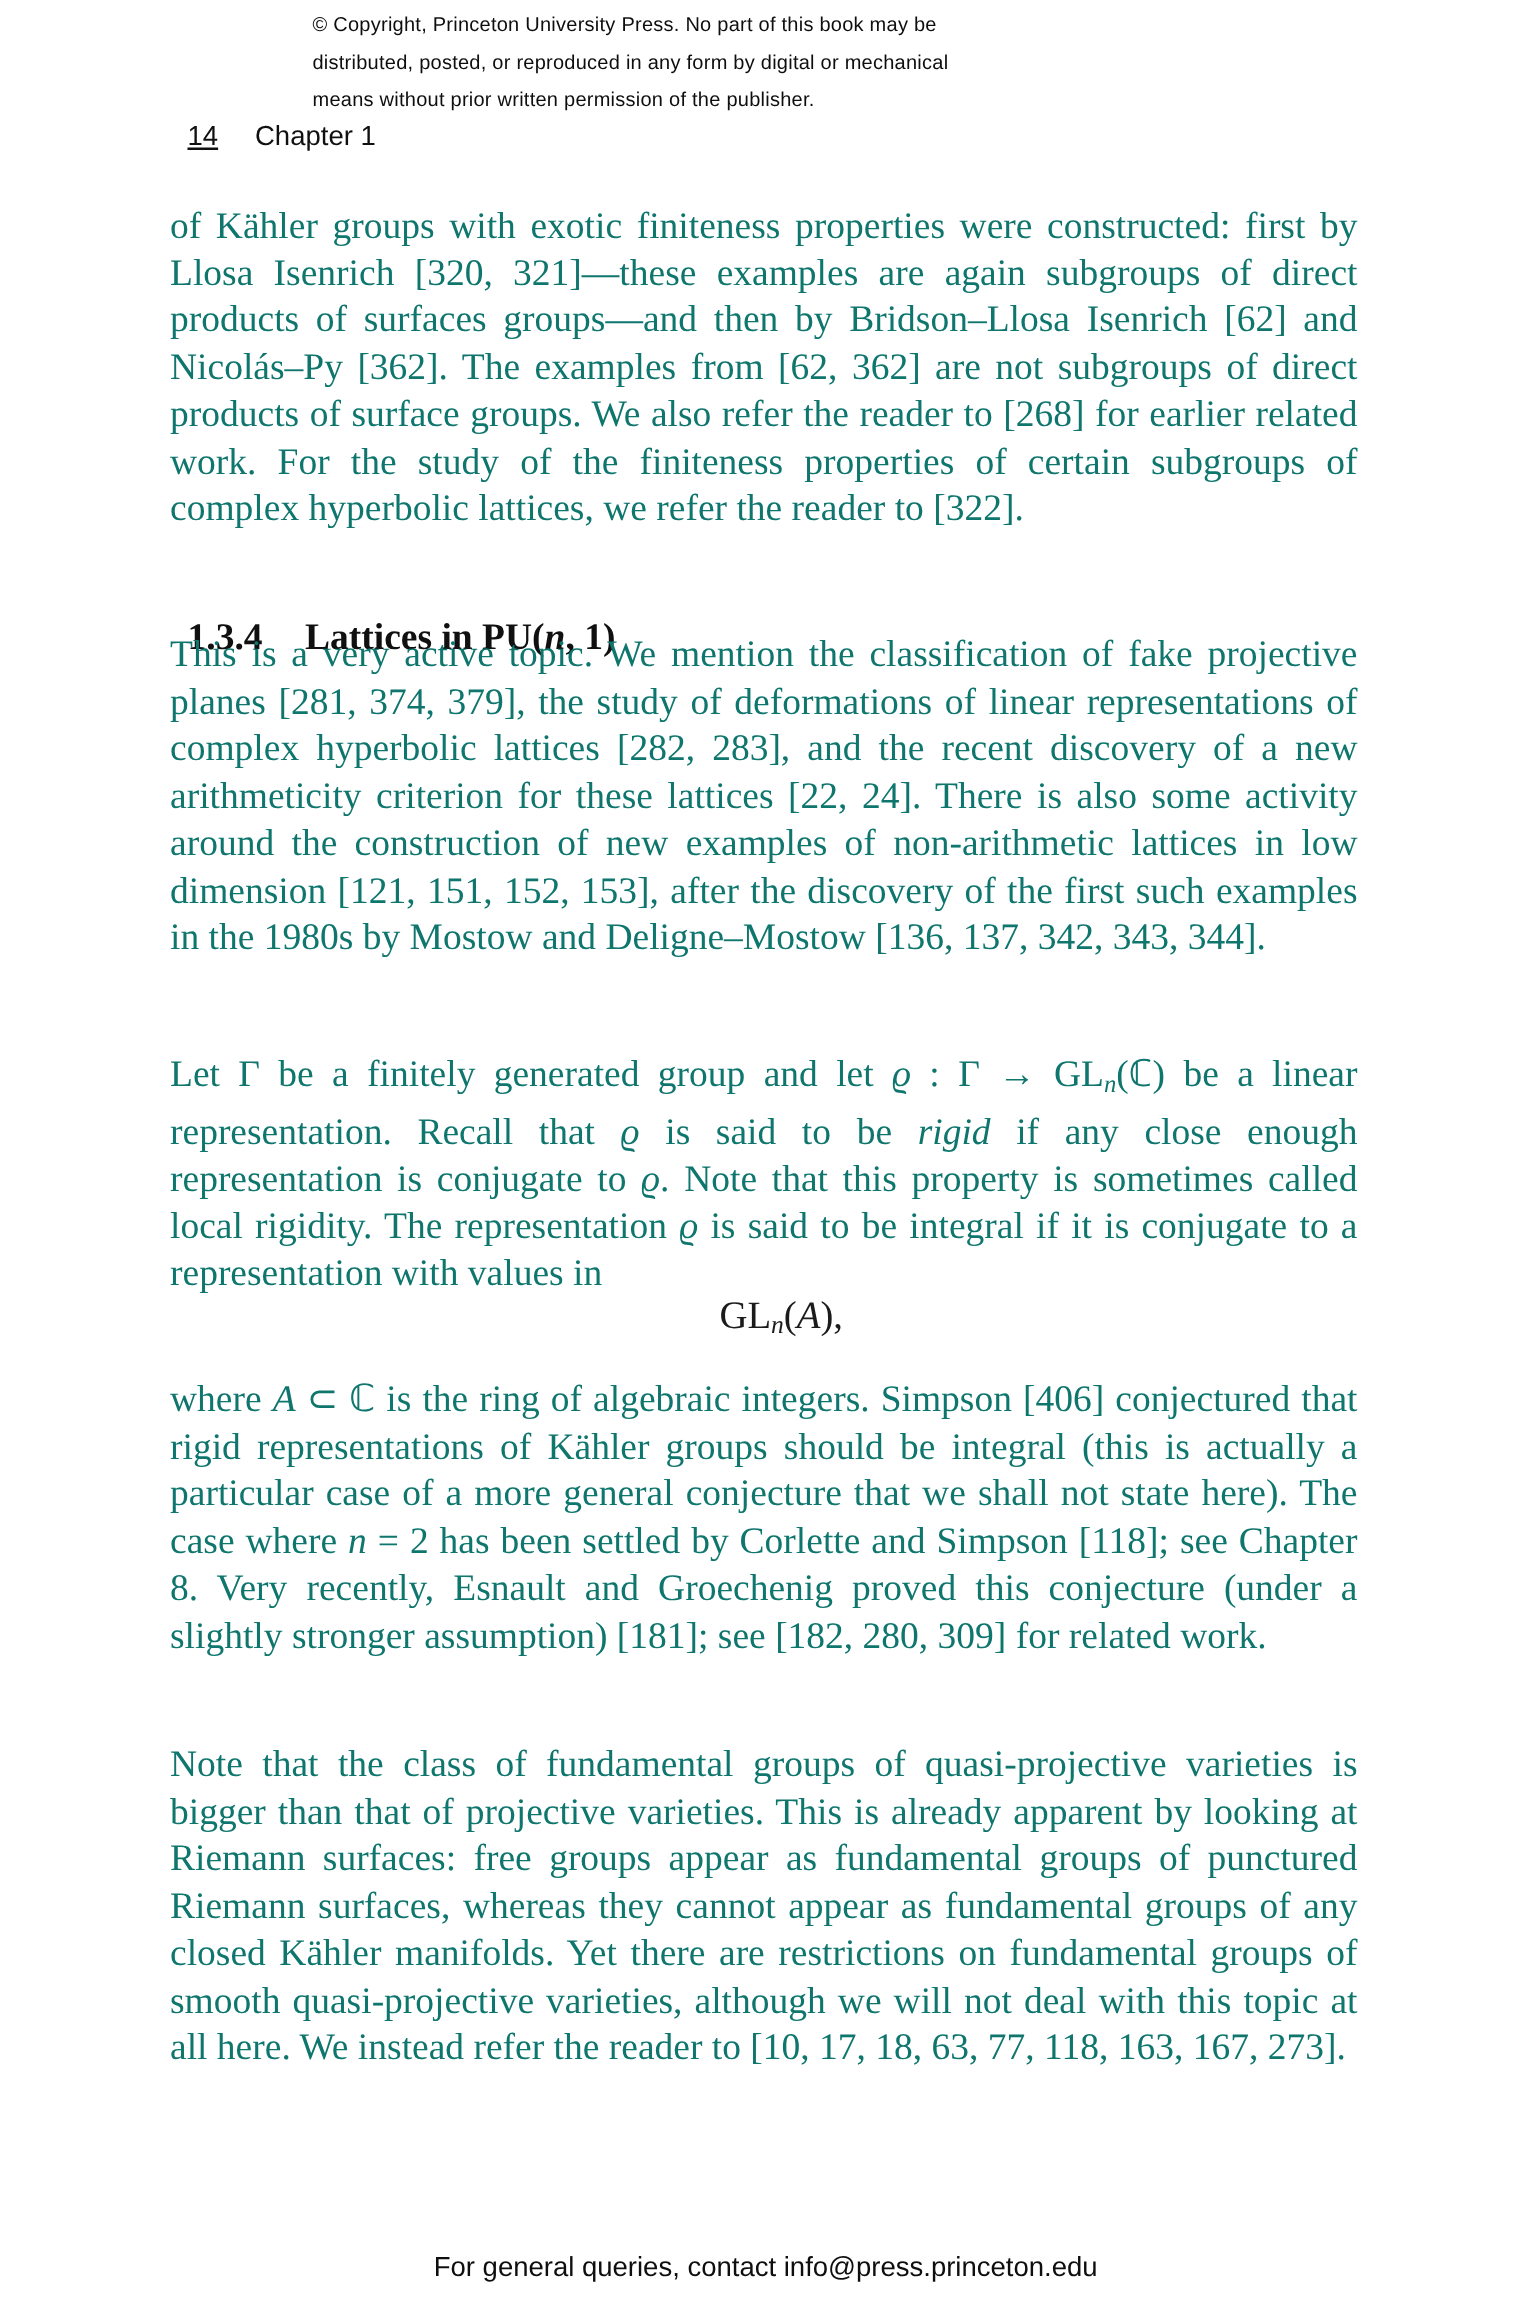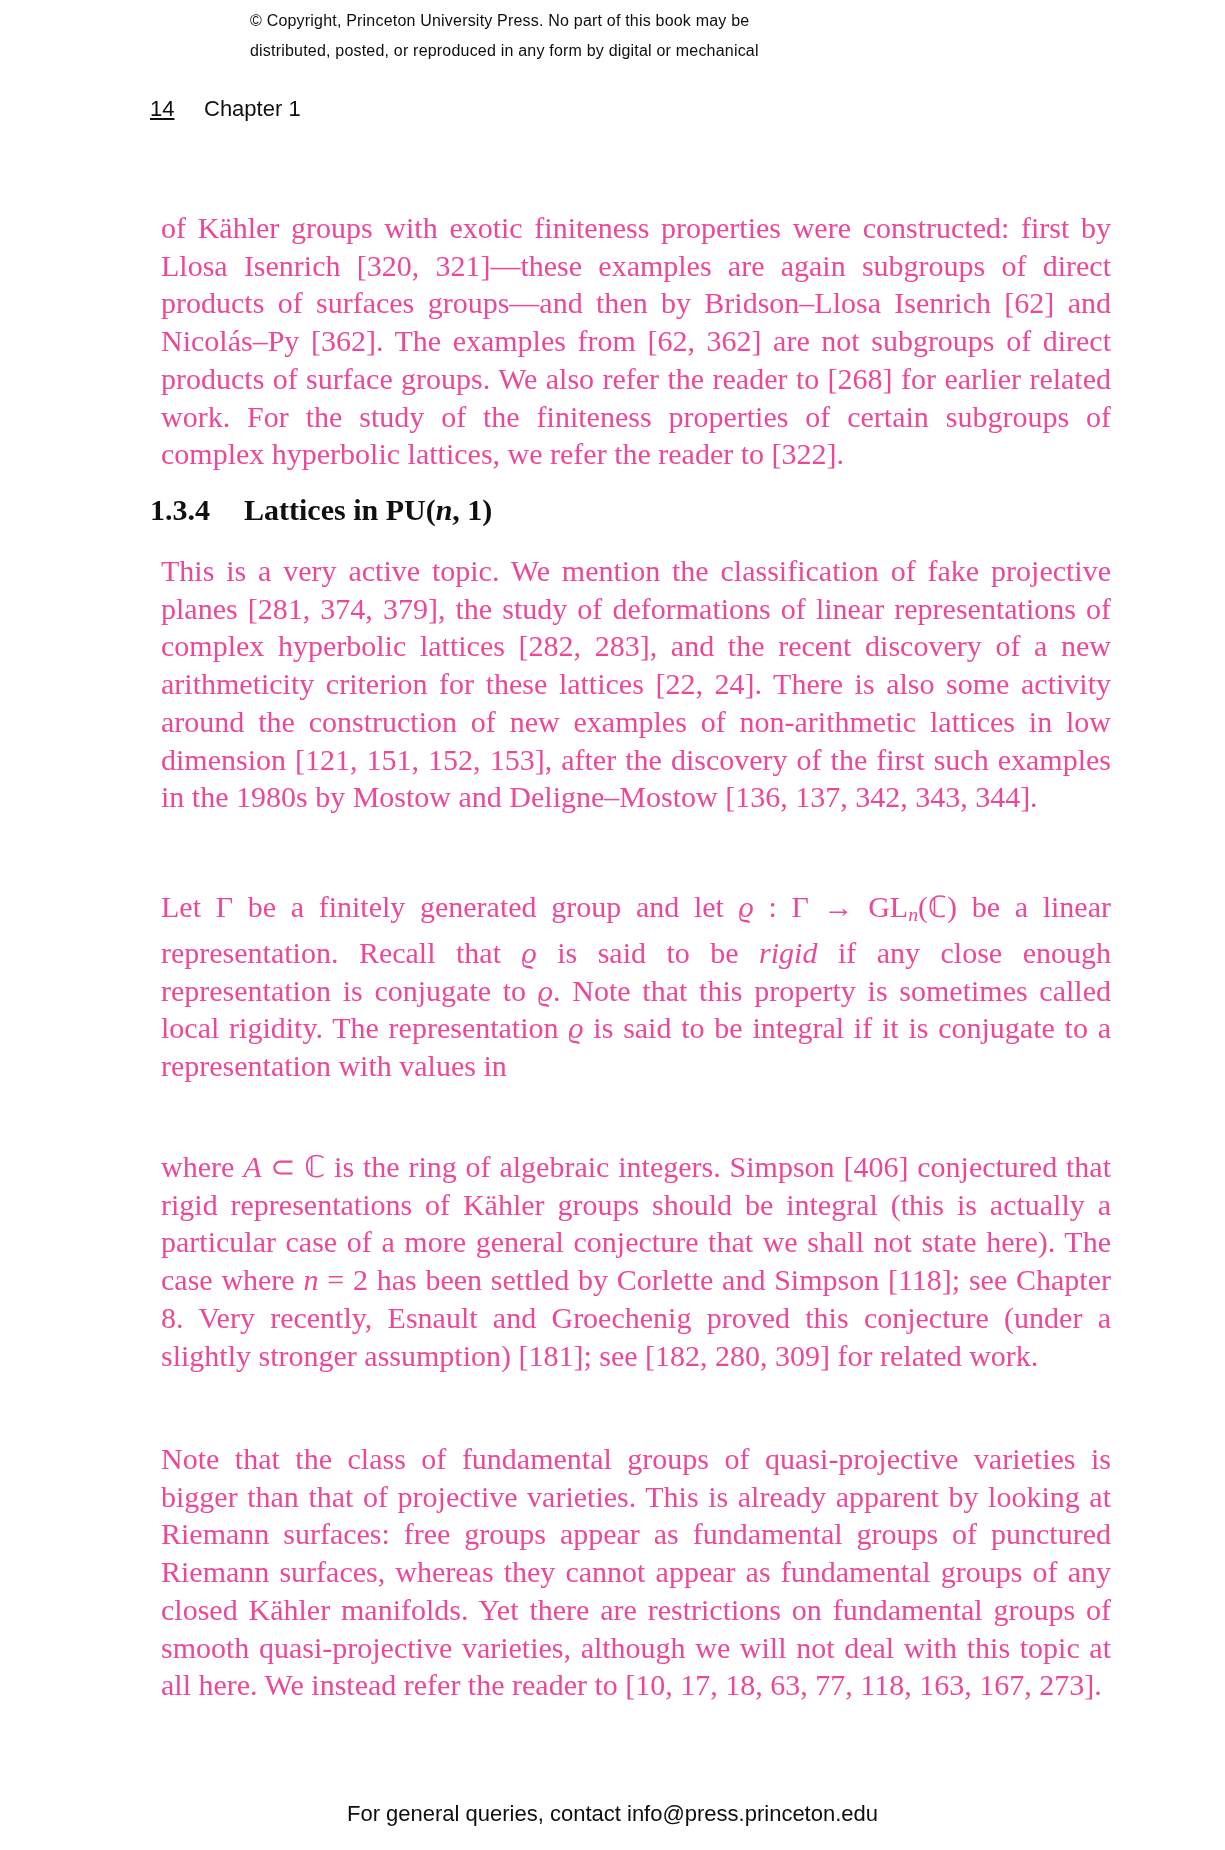--- a/index.html
+++ b/index.html
@@ -24,27 +24,26 @@
   .running-head {
     position:absolute;
     left:150px;
     top:96px;
     font-size:22px;
     color:#101010;
   }
   .running-head .pagenum { display:inline-block; width:54px;text-decoration:underline; }
   .body-text {
     position:absolute;
-    left:161px;
+    left:136px;
     width:950px;
     font-size:30px;
     line-height:37.7px;
     text-align:justify;
-    color:#ec4899;
-    margin-top:47px;
+    color:#0f766e;
   }
   .heading {
     position:absolute;
     left:150px;
     width:950px;
     font-size:30px;
     font-weight:bold;
     color:#101010;
     white-space:nowrap;
     margin-top:34px;
@@ -71,37 +70,39 @@
   .seg-sub { font-size:0.66em; vertical-align:-0.22em; }
 </style>
 </head>
 <body>
 
 <div class="page">
 
   <div class="copyright sans">
     <div>© Copyright, Princeton University Press. No part of this book may be</div>
     <div>distributed, posted, or reproduced in any form by digital or mechanical</div>
+    <div>means without prior written permission of the publisher.</div>
   </div>
 
   <div class="running-head sans">
     <span class="pagenum">14</span><span>Chapter 1</span>
   </div>
 
   <div class="body-text" style="top:162px;"><span>of Kähler groups with exotic finiteness properties were constructed: first by Llosa Isenrich [320, 321]—these examples are again subgroups of direct products of surfaces groups—and then by Bridson–Llosa Isenrich [62] and Nicolás–Py [362]. The examples from [62, 362] are not subgroups of direct products of surface groups. We also refer the reader to [268] for earlier related work. For the study of the finiteness properties of certain subgroups of complex hyperbolic lattices, we refer the reader to [322].</span></div>
 
   <div class="heading" style="top:459px;">
     <span class="num">1.3.4</span><span><span>Lattices in PU(</span><span class="seg-i">n</span><span>, 1)</span></span>
   </div>
 
   <div class="body-text" style="top:505px;"><span>This is a very active topic. We mention the classification of fake projective planes [281, 374, 379], the study of deformations of linear representations of complex hyperbolic lattices [282, 283], and the recent discovery of a new arithmeticity criterion for these lattices [22, 24]. There is also some activity around the construction of new examples of non-arithmetic lattices in low dimension [121, 151, 152, 153], after the discovery of the first such examples in the 1980s by Mostow and Deligne–Mostow [136, 137, 342, 343, 344].</span></div>
 
 
   <div class="body-text" style="top:841px;"><span>Let Γ be a finitely generated group and let </span><span class="seg-i">ϱ</span><span> : Γ → GL</span><span class="seg-i seg-sub">n</span><span>(ℂ) be a linear representation. Recall that </span><span class="seg-i">ϱ</span><span> is said to be </span><span class="seg-i">rigid</span><span> if any close enough representation is conjugate to </span><span class="seg-i">ϱ</span><span>. Note that this property is sometimes called local rigidity. The representation </span><span class="seg-i">ϱ</span><span> is said to be integral if it is conjugate to a representation with values in</span></div>
 
+  <div class="equation" style="top:1034px;"><span>GL</span><span class="seg-i seg-sub">n</span><span>(</span><span class="seg-i">A</span><span>),</span></div>
 
   <div class="body-text" style="top:1101px;"><span>where </span><span class="seg-i">A</span><span> ⊂ ℂ is the ring of algebraic integers. Simpson [406] conjectured that rigid representations of Kähler groups should be integral (this is actually a particular case of a more general conjecture that we shall not state here). The case where </span><span class="seg-i">n</span><span> = 2 has been settled by Corlette and Simpson [118]; see Chapter 8. Very recently, Esnault and Groechenig proved this conjecture (under a slightly stronger assumption) [181]; see [182, 280, 309] for related work.</span></div>
 
 
   <div class="body-text" style="top:1393px;"><span>Note that the class of fundamental groups of quasi-projective varieties is bigger than that of projective varieties. This is already apparent by looking at Riemann surfaces: free groups appear as fundamental groups of punctured Riemann surfaces, whereas they cannot appear as fundamental groups of any closed Kähler manifolds. Yet there are restrictions on fundamental groups of smooth quasi-projective varieties, although we will not deal with this topic at all here. We instead refer the reader to [10, 17, 18, 63, 77, 118, 163, 167, 273].</span></div>
 
   <div class="footer sans">For general queries, contact info@press.princeton.edu</div>
 
 </div>
 

